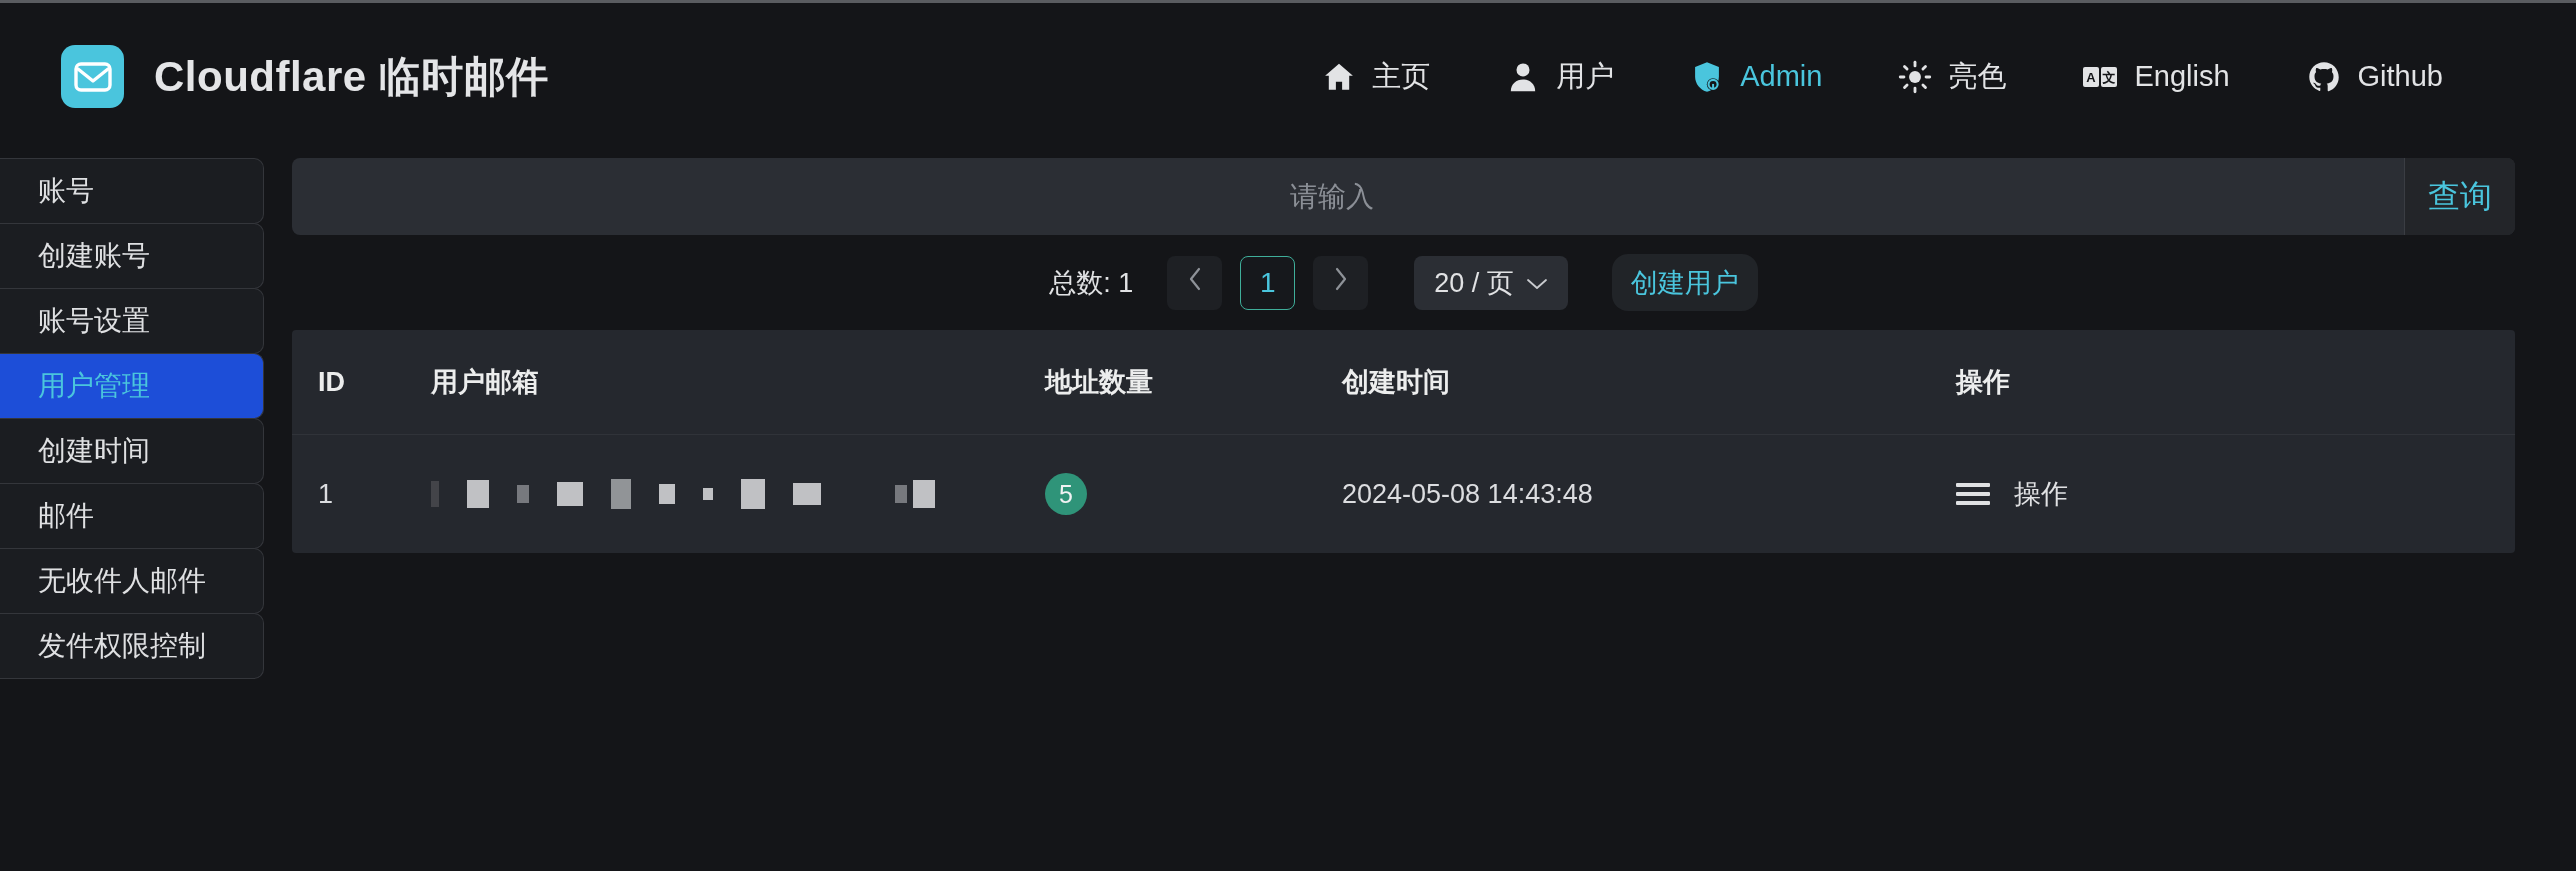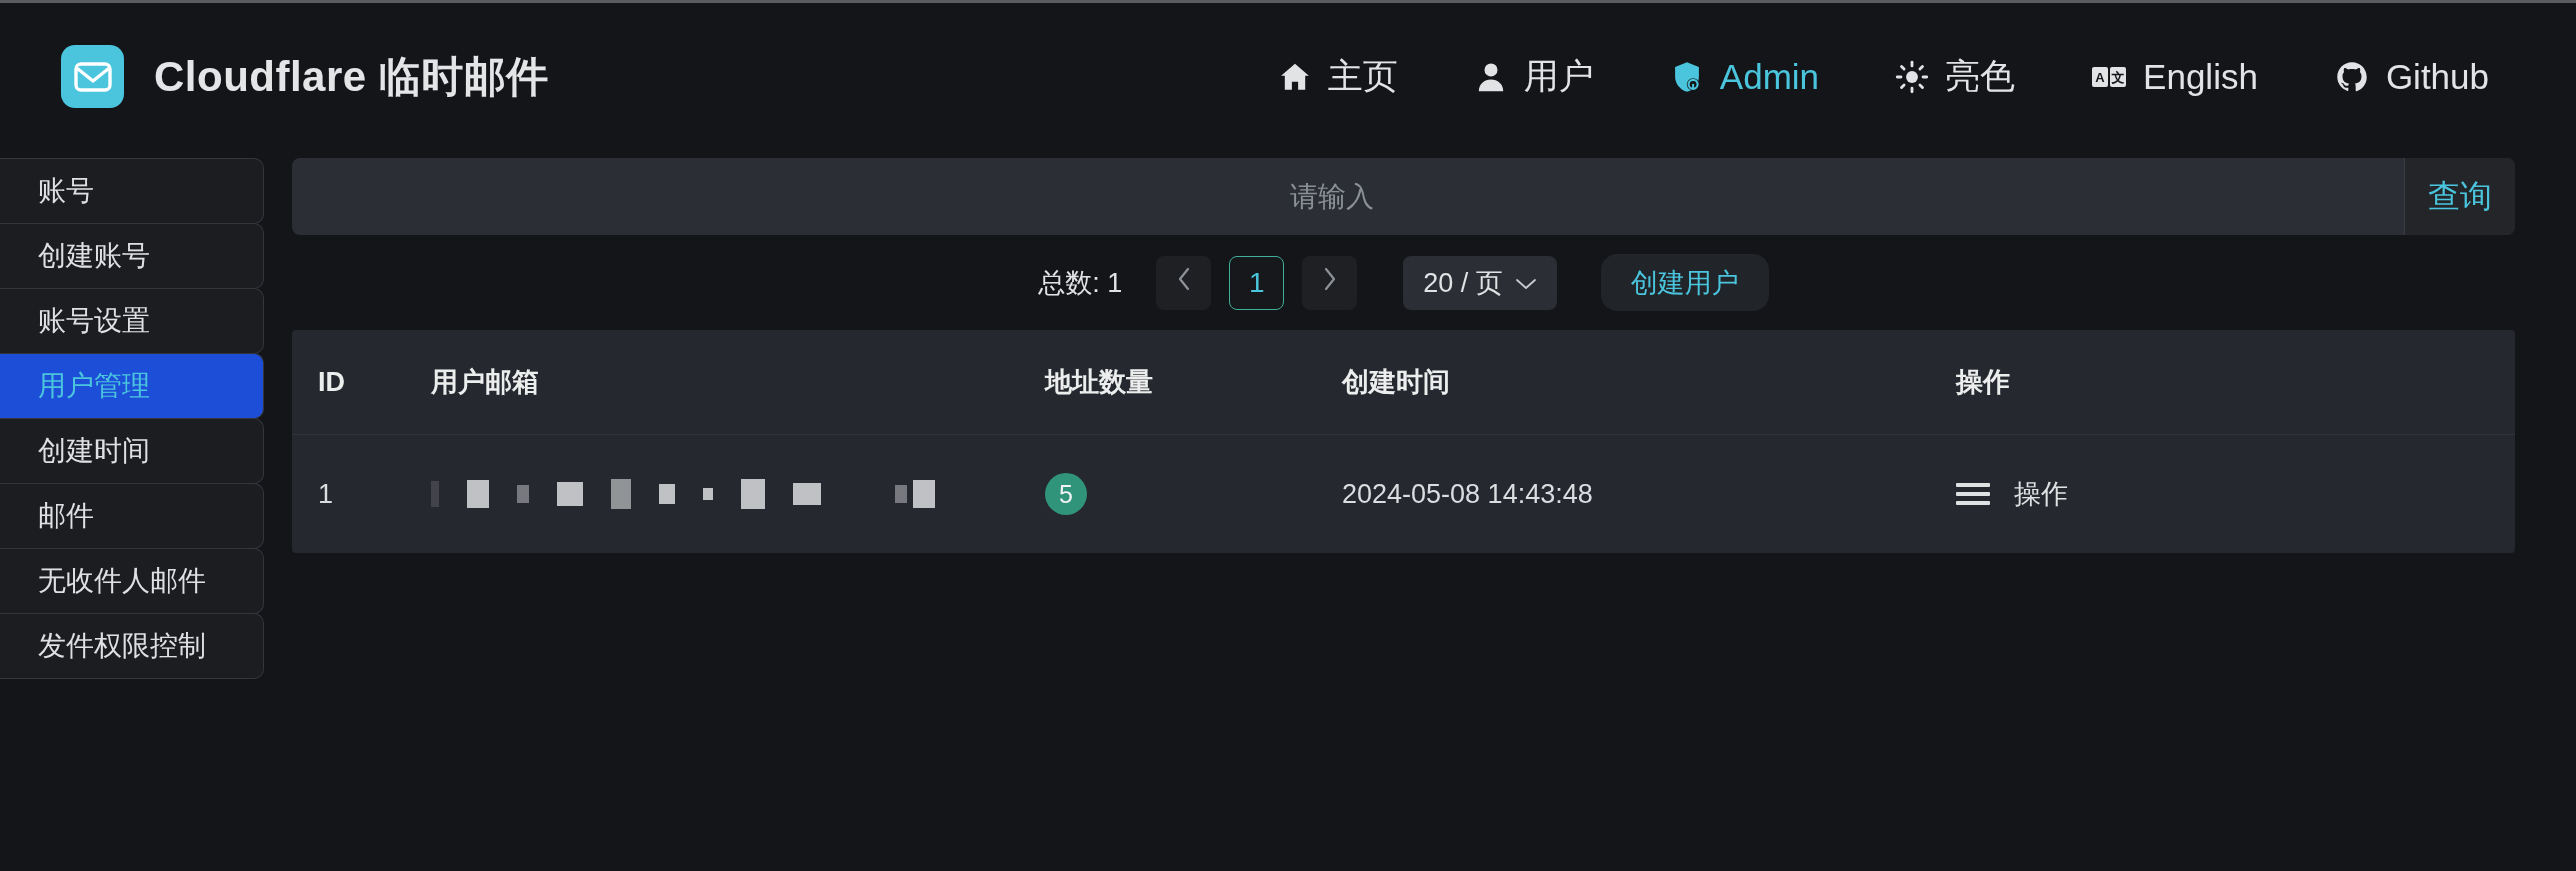--- a/index.html
+++ b/index.html
@@ -18,21 +18,21 @@
     position: relative;
     background: #141518;
     border-top: 3px solid #5a5c60;
   }
 
   
   .header {
     height: 147px;
     display: flex;
     align-items: center;
-    padding: 0 49px 0 61px;
+    padding: 0 95px 0 61px;
     background: #141518;
     position: relative;
   }
 
   .brand {
     display: flex;
     align-items: center;
     gap: 30px;
   }
 
@@ -65,21 +65,21 @@
 
   .nav-item {
     display: flex;
     align-items: center;
     gap: 16px;
     padding: 10px 38px;
     cursor: pointer;
     white-space: nowrap;
   }
   .nav-label {
-    font-size: 35px;
+    font-size: 29px;
     color: #e2e3e5;
   }
   .nav-item.accent .nav-label { color: #4ac5dd; }
   .nav-ico { display: flex; align-items: center; justify-content: center; }
   .nav-ico svg { display: block; }
 
   
   .body-wrap {
     display: flex;
     align-items: flex-start;
@@ -201,21 +201,21 @@
     justify-content: center;
     gap: 12px;
     padding: 0 20px;
     color: #e1e2e4;
     font-size: 27px;
     cursor: pointer;
     margin-left: 28px;
   }
   .create-btn {
     height: 57px;
-    padding: 0 30px;
+    padding: 0 19px;
     margin-left: 26px;
     border-radius: 16px;
     background: #212428;
     border: none;
     color: #4ac5dd;
     font-size: 27px;
     cursor: pointer;
     font-family: "Liberation Sans", "DejaVu Sans", sans-serif;
     display: flex;
     align-items: center;

